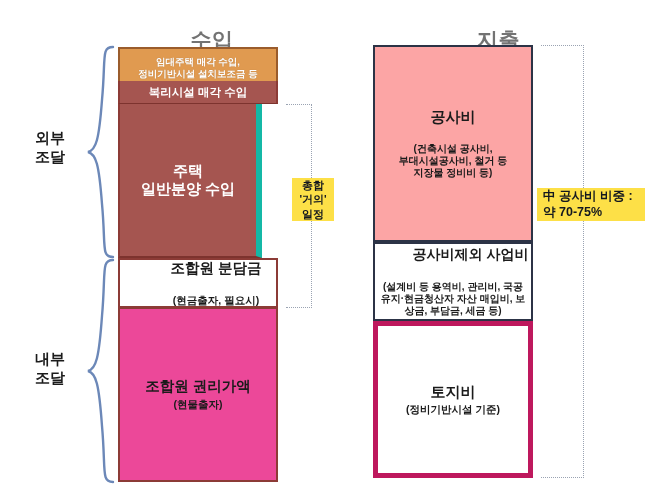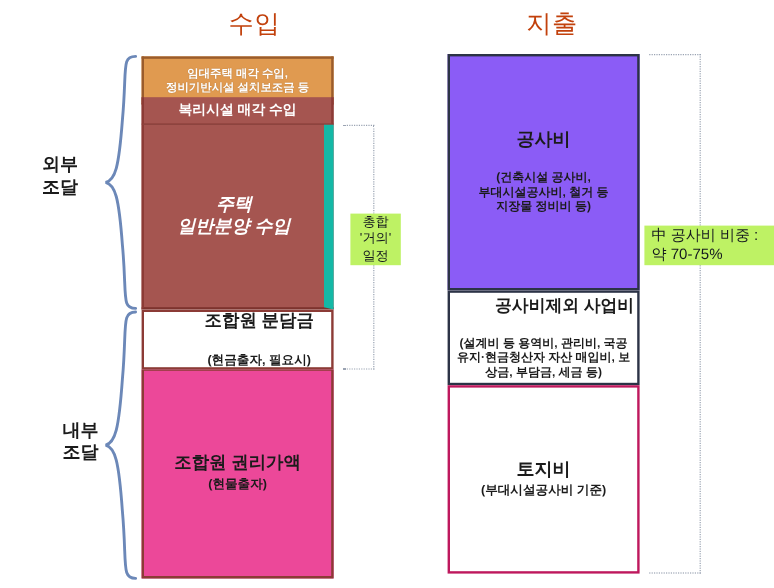--- a/index.html
+++ b/index.html
@@ -17,28 +17,29 @@
   #stage {
     position: absolute;
     inset: 0;
     width: 645px;
     height: 490px;
   }
 
   .col-title {
     position: absolute;
     font-size: 21px;
-    font-weight: normal;
-    color: #c2410c;
+    font-weight: bold;
+    color: #737373;
     letter-spacing: 0.5px;
     text-align: center;
     white-space: nowrap;
+    margin-top: 20px;
   }
   #title-income { left: 152px; top: 6px; width: 120px; }
-  #title-expense { left: 400px; top: 6px; width: 120px; }
+  #title-expense { left: 400px; top: 6px; width: 120px; text-align: right; }
 
   
   .box {
     position: absolute;
     box-sizing: border-box;
     display: flex;
     flex-direction: column;
     align-items: center;
     justify-content: center;
     text-align: center;
@@ -68,26 +69,25 @@
   #box-welfare {
     left: 118px; top: 81px; width: 160px; height: 23px;
     background: #a55550;
     border-left: 2px solid #8c3b36;
     border-right: 2px solid #8c3b36;
     border-bottom: 1px solid #7d332e;
   }
   #box-welfare .main { color: #ffffff; font-size: 11.5px; }
 
   #box-general {
-    left: 118px; top: 104px; width: 160px; height: 154px;
+    left: 118px; top: 104px; width: 144px; height: 154px;
     background: #a55550;
     border-left: 2px solid #8c3b36;
-    border-right: 8px solid #14b8a6;
+    border-right: 6px solid #14b8a6;
     border-bottom: 2px solid #7d332e;
-    font-style: italic;
   }
   #box-general .main { color: #ffffff; font-size: 15px; }
 
   #box-share {
     left: 118px; top: 258px; width: 160px; height: 50px;
     background: #ffffff;
     border: 2px solid #8c3b36;
     padding-left: 36px;
   }
   #box-share .main { color: #1b1b1b; font-size: 14.5px; }
@@ -98,38 +98,38 @@
     background: #ec4899;
     border: 2px solid #8c3b36;
     border-top: 1px solid #8c3b36;
   }
   #box-rights .main { color: #1b1b1b; font-size: 14.5px; }
   #box-rights .sub { color: #1b1b1b; font-size: 10.5px; margin-top: 2px; }
 
   
   #box-construction {
     left: 373px; top: 45px; width: 160px; height: 197px;
-    background: #8b5cf6;
+    background: #fca5a5;
     border: 2px solid #2c3346;
   }
   #box-construction .main { color: #1b1b1b; font-size: 15px; }
   #box-construction .sub { color: #1b1b1b; font-size: 10px; margin-top: 17px; }
 
   #box-nonconstruction {
     left: 373px; top: 242px; width: 160px; height: 79px;
     background: #ffffff;
     border: 2px solid #2c3346;
   }
   #box-nonconstruction .main { color: #1b1b1b; font-size: 14px; margin-left: 35px; }
   #box-nonconstruction .sub { color: #1b1b1b; font-size: 10px; margin-top: 18px; }
 
   #box-land {
     left: 373px; top: 321px; width: 160px; height: 157px;
     background: #ffffff;
-    border: 2px solid #be185d;
+    border: 5px solid #be185d;
   }
   #box-land .main { color: #1b1b1b; font-size: 15px; }
   #box-land .sub { color: #1b1b1b; font-size: 10.5px; margin-top: 2px; }
 
   
   .brace {
     position: absolute;
     pointer-events: none;
   }
   #brace-external { left: 86px; top: 45px; }
@@ -159,26 +159,26 @@
   #bracket-center {
     left: 286px; top: 104px; width: 26px; height: 204px;
   }
   #bracket-right {
     left: 541px; top: 45px; width: 43px; height: 433px;
   }
 
   .annotation {
     position: absolute;
     font-size: 11px;
-    font-weight: normal;
+    font-weight: bold;
     color: #14181f;
     line-height: 1.3;
     text-align: center;
     white-space: pre-line;
-    background: #bef264;
+    background: #fde047;
   }
   #annotation-center {
     left: 292px; top: 178px; width: 42px;
     font-size: 11px;
   }
   #annotation-right {
     left: 537px; top: 188px; width: 108px;
     font-size: 12.5px;
     text-align: left;
     padding-left: 6px;
@@ -226,35 +226,35 @@
 
   <div class="box" id="box-nonconstruction">
     <div class="main">공사비제외 사업비</div>
     <div class="sub" style="white-space: pre-line;">(설계비 등 용역비, 관리비, 국공
 유지·현금청산자 자산 매입비, 보
 상금, 부담금, 세금 등)</div>
   </div>
 
   <div class="box" id="box-land">
     <div class="main">토지비</div>
-    <div class="sub">(부대시설공사비 기준)</div>
+    <div class="sub">(정비기반시설 기준)</div>
   </div>
 
   <svg class="brace" id="brace-external" width="30" height="214" viewBox="0 0 30 214">
     <path d="M27 2 C15 2 20 12 16 55 C13 95 10 105 2 107 C10 109 13 119 16 159 C20 202 15 212 27 212" fill="none" stroke="#6C88B8" stroke-width="2.4" stroke-linecap="round"></path>
   </svg>
 
   <svg class="brace" id="brace-internal" width="30" height="226" viewBox="0 0 30 226">
     <path d="M27 2 C15 2 20 13 16 58 C13 100 10 111 2 113 C10 115 13 126 16 168 C20 213 15 224 27 224" fill="none" stroke="#6C88B8" stroke-width="2.4" stroke-linecap="round"></path>
   </svg>
 
   <div class="brace-label" id="label-external" style="white-space: pre-line;">외부
 조달</div>
 
-  <div class="brace-label" id="label-internal" style="white-space: pre-line; text-align: right;">내부
+  <div class="brace-label" id="label-internal" style="white-space: pre-line;">내부
 조달</div>
 
   <div class="bracket" id="bracket-center"></div>
   <div class="bracket" id="bracket-right"></div>
 
   <div class="annotation" id="annotation-center" style="white-space: pre-line;">총합
 '거의'
 일정</div>
 
   <div class="annotation" id="annotation-right" style="white-space: pre-line;">中 공사비 비중 :

